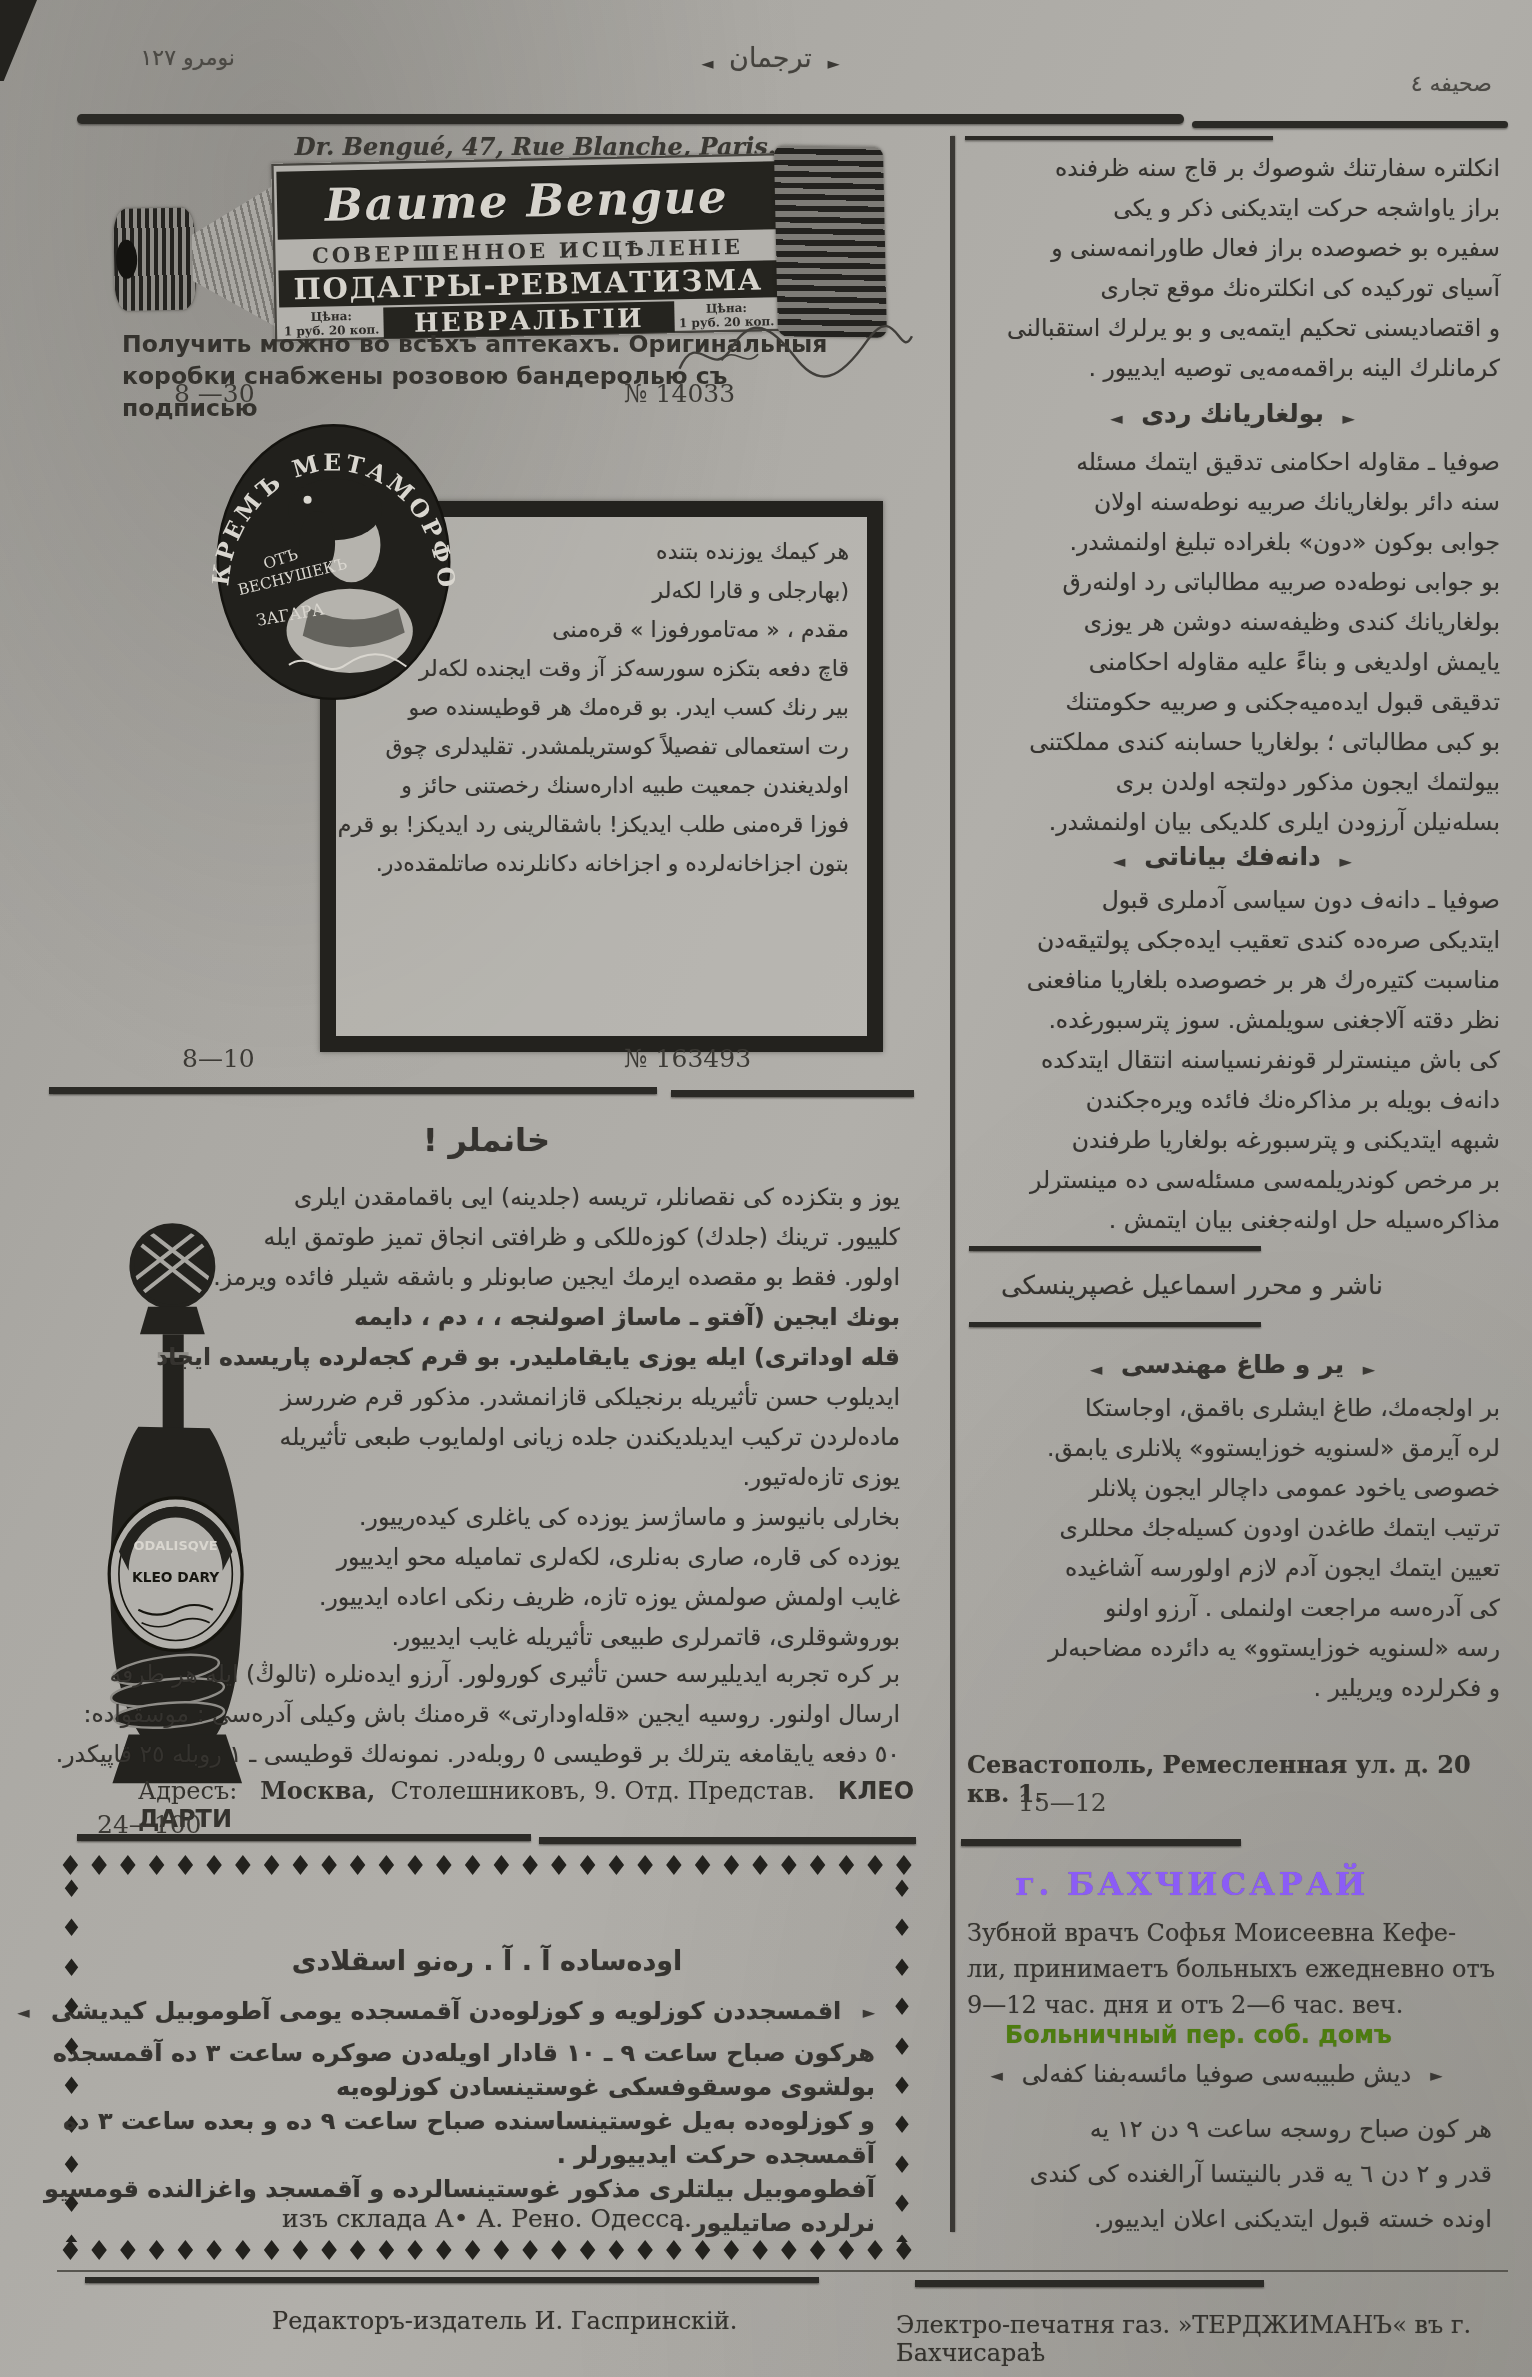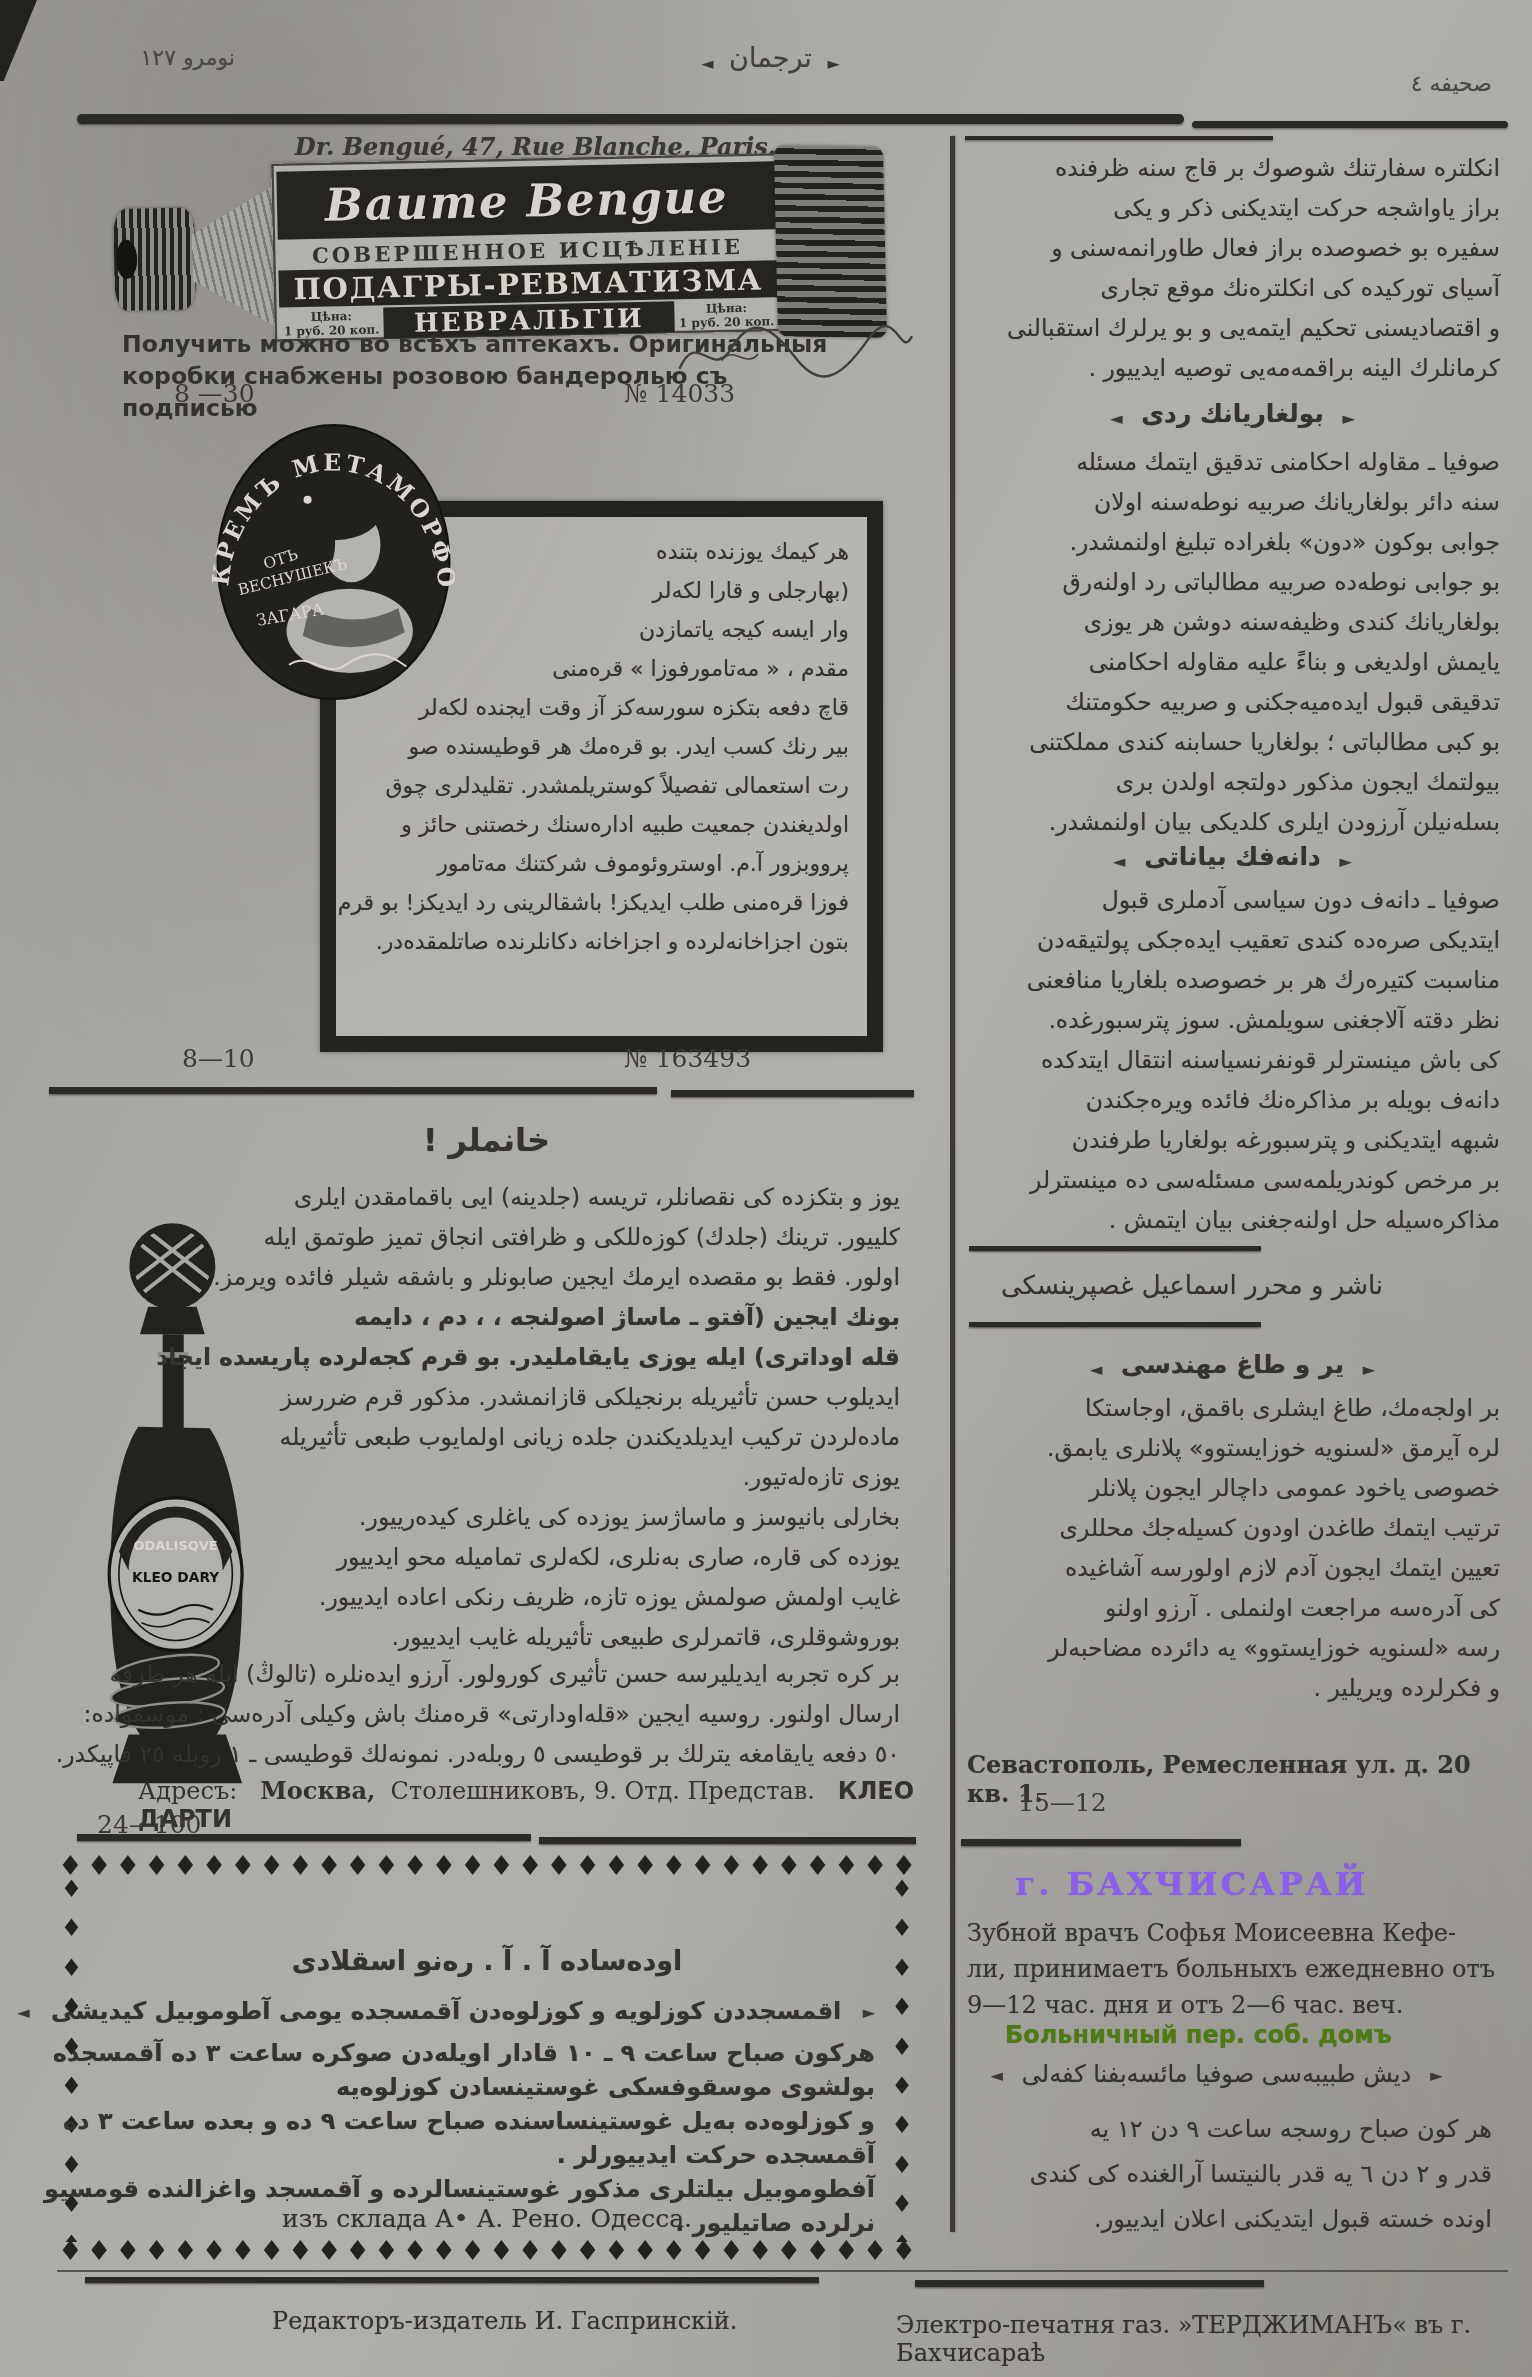--- a/index.html
+++ b/index.html
@@ -116,27 +116,25 @@
   <path d="M8,70 C30,20 48,85 72,45 S120,15 150,55 S205,85 240,35 S280,60 295,30" fill="none" stroke="#403e3a" stroke-width="3"></path>
   <path d="M60,60 C75,40 90,70 105,52" fill="none" stroke="#403e3a" stroke-width="2"></path>
 </svg>
 <div class="abs code" style="left:174px;top:379px;">8 —30</div>
 <div class="abs code" style="left:624px;top:379px;">№  14033</div>
 
 <div class="abs meta-box" style="left:320px;top:501px;width:531px;height:519px;">
   <div class="ar right meta-lines ink" style="position:absolute;right:18px;top:14.6px;width:487px;">
       <div>هر كيمك يوزنده بتنده</div>
       <div>(بهارجلى و قارا لكەلر</div>
-      <div>وار ايسه كيجه ياتمازدن</div>
       <div>مقدم ، « مەتامورفوزا » قرەمنى</div>
       <div>قاچ دفعه بتكزه سورسەكز آز وقت ايجنده لكەلر</div>
       <div>بير رنك كسب ايدر. بو قرەمك هر قوطيسنده صو</div>
       <div>رت استعمالى تفصيلاً كوستريلمشدر. تقليدلرى چوق</div>
       <div>اولديغندن جمعيت طبيه ادارەسنك رخصتنى حائز و</div>
-      <div>پرووبزور آ.م. اوستروئوموف شركتنك مەتامور</div>
       <div>فوزا قرەمنى طلب ايديكز! باشقالرينى رد ايديكز! بو قرم</div>
       <div>بتون اجزاخانەلرده و اجزاخانه دكانلرنده صاتلمقدەدر.</div>
     </div>
 </div>
 
 <svg class="abs" style="left:212px;top:422px;" width="243" height="285" viewBox="0 0 300 352">
   <ellipse cx="150" cy="173" rx="143" ry="169" fill="#21201c"></ellipse>
   <ellipse cx="150" cy="173" rx="143" ry="169" fill="none" stroke="#14130f" stroke-width="3"></ellipse>
 
   <ellipse cx="172" cy="152" rx="36" ry="46" fill="#b5b3ad"></ellipse>

